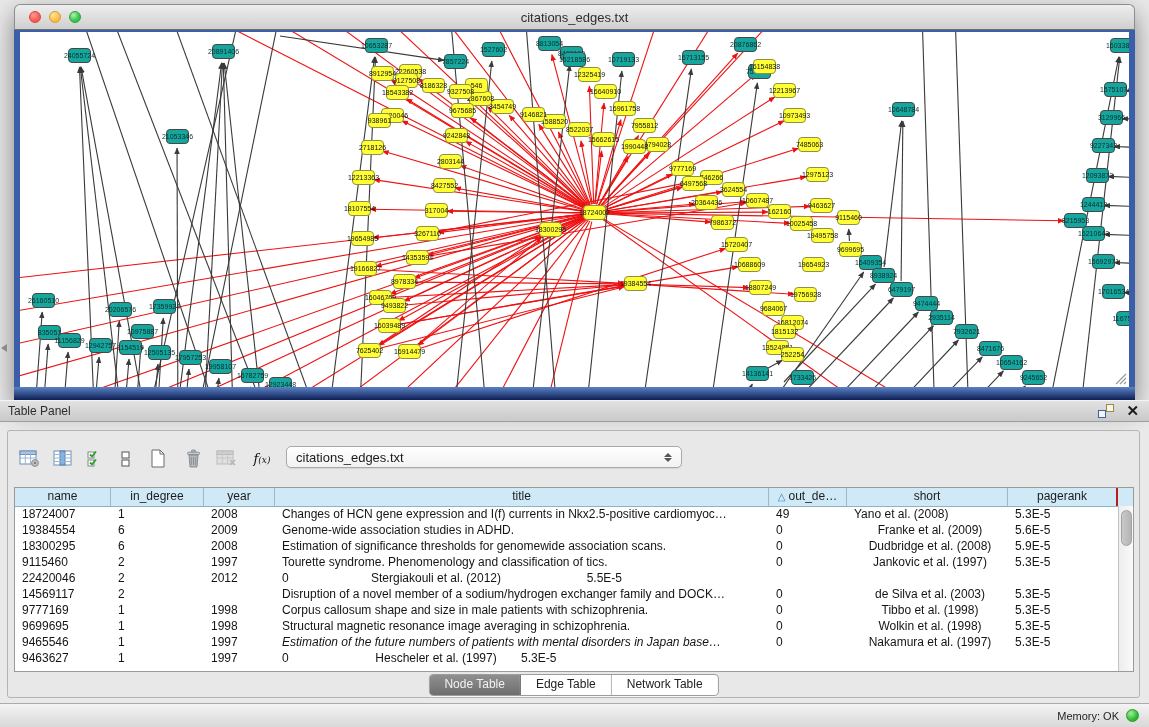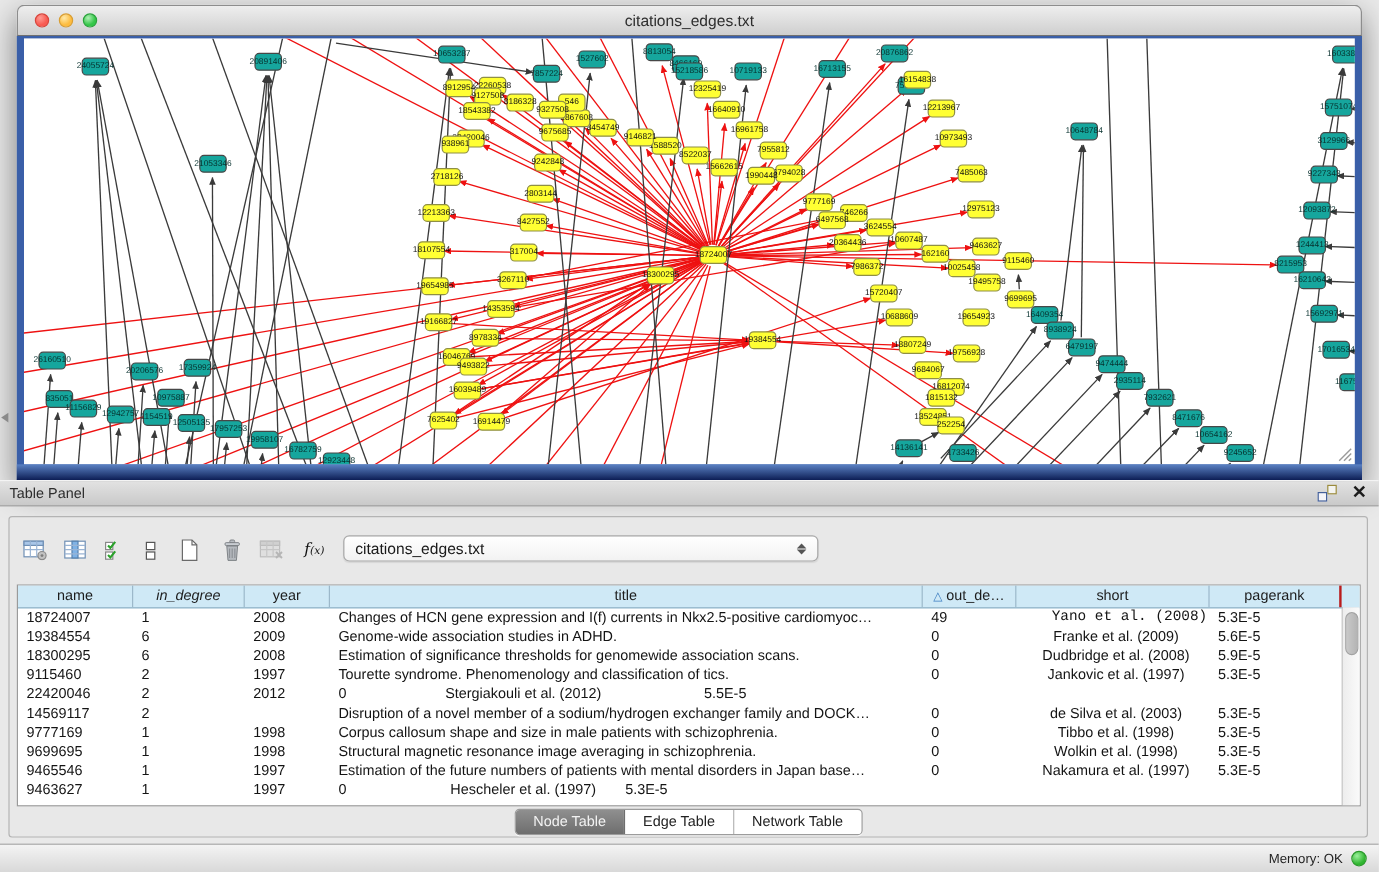--- a/index.html
+++ b/index.html
@@ -455,35 +455,35 @@
     <span class="val">citations_edges.txt</span>
     <span class="arrows">
         <i class="up"></i>
         <i class="dn"></i>
       </span>
   </div>
 
   <div id="grid">
     <div id="thead">
         <div class="th" style="width: 96px;">name</div>
-        <div class="th" style="width: 93px; font-style: italic;">in_degree</div>
+        <div class="th" style="width: 93px;">in_degree</div>
         <div class="th" style="width: 71px;">year</div>
         <div class="th" style="width: 494px;">title</div>
         <div class="th" style="width: 78px;"><span class="sort-tri">△</span>out_de…</div>
         <div class="th" style="width: 161px;">short</div>
         <div class="th" style="width: 110px;">pagerank</div>
       </div>
     <div id="tbody">
         <div class="tr">
           <div class="td" style="width: 96px; text-align: left;">18724007</div>
           <div class="td" style="width: 93px; text-align: left;">1</div>
           <div class="td" style="width: 71px; text-align: left;">2008</div>
           <div class="td" style="width: 494px; text-align: left;">Changes of HCN gene expression and I(f) currents in Nkx2.5-positive cardiomyoc…</div>
           <div class="td" style="width: 78px; text-align: left;">49</div>
-          <div class="td" style="width: 161px; text-align: right; font-family: Liberation Mono, monospace;">Yano et al. (2008)</div>
+          <div class="td" style="width: 161px; text-align: left;">Yano et al. (2008)</div>
           <div class="td" style="width: 110px; text-align: left;">5.3E-5</div>
         </div>
         <div class="tr">
           <div class="td" style="width: 96px; text-align: left;">19384554</div>
           <div class="td" style="width: 93px; text-align: left;">6</div>
           <div class="td" style="width: 71px; text-align: left;">2009</div>
           <div class="td" style="width: 494px; text-align: left;">Genome-wide association studies in ADHD.</div>
           <div class="td" style="width: 78px; text-align: left;">0</div>
           <div class="td" style="width: 161px; text-align: center;">Franke et al. (2009)</div>
           <div class="td" style="width: 110px; text-align: left;">5.6E-5</div>
@@ -538,21 +538,21 @@
           <div class="td" style="width: 71px; text-align: left;">1998</div>
           <div class="td" style="width: 494px; text-align: left;">Structural magnetic resonance image averaging in schizophrenia.</div>
           <div class="td" style="width: 78px; text-align: left;">0</div>
           <div class="td" style="width: 161px; text-align: center;">Wolkin et al. (1998)</div>
           <div class="td" style="width: 110px; text-align: left;">5.3E-5</div>
         </div>
         <div class="tr">
           <div class="td" style="width: 96px; text-align: left;">9465546</div>
           <div class="td" style="width: 93px; text-align: left;">1</div>
           <div class="td" style="width: 71px; text-align: left;">1997</div>
-          <div class="td" style="width: 494px; text-align: left;">Estimation of the future numbers of patients with mental disorders in Japan base…</div>
+          <div class="td" style="width: 494px; text-align: left; font-style: italic;">Estimation of the future numbers of patients with mental disorders in Japan base…</div>
           <div class="td" style="width: 78px; text-align: left;">0</div>
           <div class="td" style="width: 161px; text-align: center;">Nakamura et al. (1997)</div>
           <div class="td" style="width: 110px; text-align: left;">5.3E-5</div>
         </div>
         <div class="tr">
           <div class="td" style="width: 96px; text-align: left;">9463627</div>
           <div class="td" style="width: 93px; text-align: left;">1</div>
           <div class="td" style="width: 71px; text-align: left;">1997</div>
           <div class="td" style="width: 78px; text-align: left;">0</div>
           <div class="td" style="width: 161px; text-align: center;">Hescheler et al. (1997)</div>

